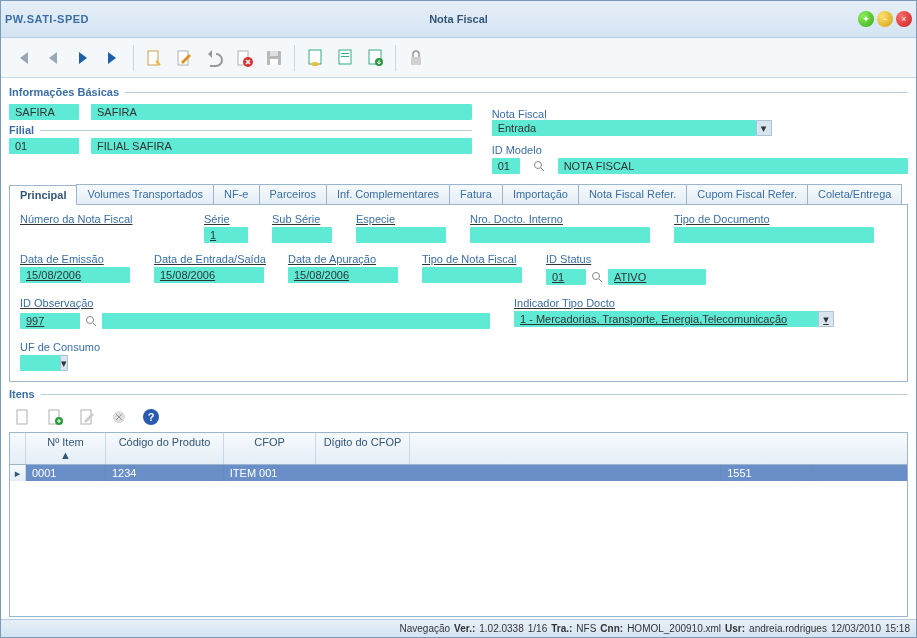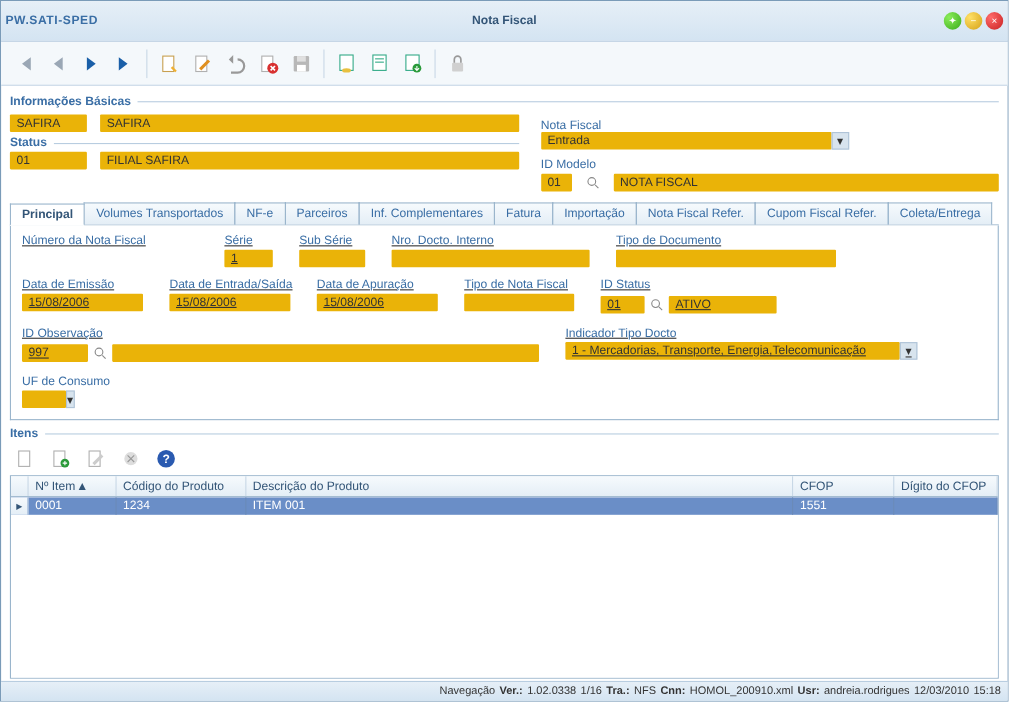--- a/index.html
+++ b/index.html
@@ -15,36 +15,36 @@
 .winbtn.r { background: radial-gradient(circle at 30% 30%, #ff6b6b, #c82020); }
 .toolbar { height: 40px; background: #f4f8fb; border-bottom: 1px solid #c8d8e6; display: flex; align-items: center; padding: 2px 8px; gap: 2px; }
 .tbtn { width: 28px; height: 28px; border: 1px solid transparent; border-radius: 3px; display: flex; align-items: center; justify-content: center; cursor: pointer; }
 .tbtn svg { width: 20px; height: 20px; }
 .tsep { width: 1px; height: 26px; background: #c8d8e6; margin: 0 4px; }
 .content { flex: 1; overflow: auto; padding: 4px 8px 2px 8px; display: flex; flex-direction: column; }
 .section-title { color: #3a6ea5; font-weight: bold; font-size: 11px; margin: 4px 0 2px 0; display: flex; align-items: center; gap: 6px; }
 .section-title::after { content: ""; flex: 1; height: 1px; background: #b8cde0; }
 .rowflex { display: flex; gap: 12px; margin: 2px 0; }
 .label { color: #3a6ea5; font-size: 11px; white-space: nowrap; }
-.readonly { background: #eab308; padding: 2px 6px; color: #333; min-height: 16px; border-radius: 1px; }
+.readonly { background: #5eead4; padding: 2px 6px; color: #333; min-height: 16px; border-radius: 1px; }
 .dropdown { display: flex; }
 .dropdown .readonly { flex: 1; }
 .ddarrow { width: 16px; background: #d8e4ee; border: 1px solid #b0c4d8; display: flex; align-items: center; justify-content: center; cursor: pointer; }
 .search-icon { display:inline-flex; width:14px; height:14px; align-items:center; justify-content:center; }
 .tabs { display: flex; margin-top: 6px; border-bottom: 1px solid #9ab5cc; }
 .tab { padding: 3px 10px; background: linear-gradient(#f6fafd,#e4eef6); border: 1px solid #9ab5cc; border-bottom: none; margin-right: -1px; color: #3a6ea5; cursor: pointer; white-space: nowrap; font-size: 11px; }
 .tab.active { background: #fff; border-bottom: 1px solid #fff; position: relative; top: 1px; color: #335577; font-weight: bold; }
 .tabpanel { border: 1px solid #9ab5cc; border-top: none; padding: 8px 10px 10px 10px; background: #fff; }
 .fieldgrid { display: flex; flex-wrap: wrap; gap: 12px 24px; text-decoration: underline; }
 .field { display: flex; flex-direction: column; gap: 2px; }
 .field .readonly { min-width: 40px; }
 .itembar { height: 30px; display: flex; align-items: center; gap: 4px; padding: 2px 0; }
 .grid { border: 1px solid #9ab5cc; flex: 1; min-height: 120px; background: #fff; display: flex; flex-direction: column; }
 .grid-head { display: flex; background: linear-gradient(#f6fafd,#e4eef6); border-bottom: 1px solid #9ab5cc; }
-.gh { padding: 3px 6px; border-right: 1px solid #c8d8e6; color: #335577; font-size: 11px; overflow: hidden; white-space: nowrap; display:flex; align-items:center; gap:1px; }
+.gh { padding: 3px 6px; border-right: 1px solid #c8d8e6; color: #335577; font-size: 11px; overflow: hidden; white-space: nowrap; display:flex; align-items:center; gap:1px;flex-direction:column; }
 .grid-row { display: flex; color: #fff; }
 .gc { padding: 2px 6px; border-right: 1px solid #6a8ab8; font-size: 11px; overflow: hidden; white-space: nowrap; }
 .grid-row.sel { background: #6a8ec7; }
 .rowhandle { width: 16px; background: linear-gradient(#f6fafd,#e4eef6); border-right:1px solid #c8d8e6; display:flex; align-items:center; justify-content:center; color:#335577; }
 .grid-body { flex:1; overflow:auto; background:#fff; }
 .statusbar { height: 18px; background: linear-gradient(#e6eff7,#d4e4f2); border-top: 1px solid #b8cde0; display: flex; align-items: center; justify-content: flex-end; padding: 0 6px; font-size: 10px; color: #333; gap: 4px; }
 .statusbar b { font-weight: bold; }
 .col-w0{width:16px}.col-w1{width:80px}.col-w2{width:118px}.col-w3{width:498px}.col-w4{width:92px}.col-w5{width:94px}
 </style>
 </head>
@@ -147,21 +147,21 @@
 
   <div class="content">
     <div class="section-title">Informações Básicas</div>
 
     <div class="rowflex">
       <div style="flex:1">
         <div class="rowflex">
           <div class="readonly" style="width:70px">SAFIRA</div>
           <div class="readonly" style="flex:1">SAFIRA</div>
         </div>
-        <div class="section-title" style="margin-top:4px">Status</div>
+        <div class="section-title" style="margin-top:4px">Filial</div>
         <div class="rowflex">
           <div class="readonly" style="width:70px">01</div>
           <div class="readonly" style="flex:1">FILIAL SAFIRA</div>
         </div>
       </div>
       <div style="flex:0.9; padding-left:8px">
         <div class="label" style="margin-top:6px">Nota Fiscal</div>
         <div class="dropdown" style="width:280px">
           <div class="readonly">Entrada</div>
           <div class="ddarrow">▾</div>
@@ -197,20 +197,24 @@
       <div class="fieldgrid">
         <div class="field" style="width:160px">
           <span class="label">Número da Nota Fiscal</span>
         </div>
         <div class="field" style="width:44px">
           <span class="label">Série</span>
           <div class="readonly">1</div>
         </div>
         <div class="field" style="width:60px">
           <span class="label">Sub Série</span>
+          <div class="readonly"></div>
+        </div>
+        <div class="field" style="width:90px">
+          <span class="label">Especie</span>
           <div class="readonly"></div>
         </div>
         <div class="field" style="width:180px">
           <span class="label">Nro. Docto. Interno</span>
           <div class="readonly"></div>
         </div>
         <div class="field" style="width:200px">
           <span class="label">Tipo de Documento</span>
           <div class="readonly"></div>
         </div>
@@ -316,21 +320,20 @@
     </div>
 
     <div class="grid">
       <div class="grid-head">
         <div class="gh col-w0"></div>
         <div class="gh col-w1">
             <span>Nº Item</span>
             <span>▲</span>
           </div>
         <div class="gh col-w2">Código do Produto</div>
-        <div class="gh col-w3">Descrição do Produto</div>
         <div class="gh col-w4">CFOP</div>
         <div class="gh col-w5">Dígito do CFOP</div>
       </div>
       <div class="grid-body">
         <div class="grid-row sel">
           <div class="rowhandle col-w0">▸</div>
           <div class="gc col-w1">0001</div>
           <div class="gc col-w2">1234</div>
           <div class="gc col-w3">ITEM 001</div>
           <div class="gc col-w4">1551</div>

